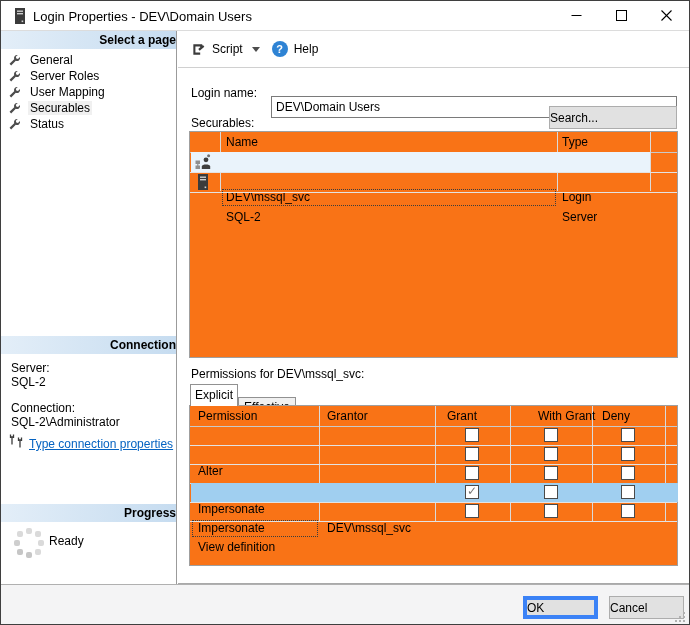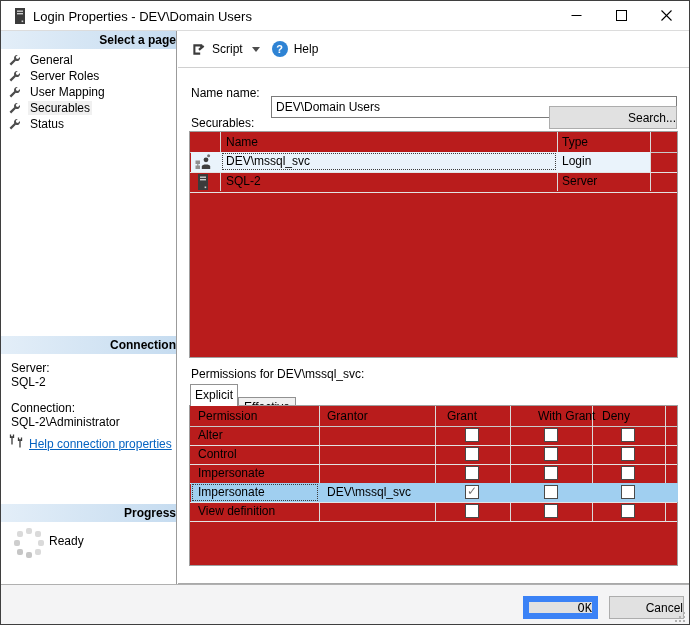--- a/index.html
+++ b/index.html
@@ -42,28 +42,28 @@
 
   
   .panel { left:177px; top:67px; width:513px; height:516px; background:#fff; border-bottom:1px solid #a9a9a9; }
 
   .field {
     position:absolute; border:1px solid #7a7a7a; background:#fff; font-size:12px;
     font-family:"Liberation Sans","DejaVu Sans",sans-serif; padding:0 4px; outline:none;
   }
   .btn {
     position:absolute; background:#e1e1e1; border:1px solid #adadad; font-size:12px;
-    font-family:"Liberation Sans","DejaVu Sans",sans-serif; text-align:right; cursor:pointer;
-  }
-  .btn.default { border:6px solid #3b82f6;font-family:Liberation Mono, monospace; }
-
-  .grid { position:absolute; background:#b91c1c; border:1px solid #9f9f9f; }
+    font-family:"Liberation Sans","DejaVu Sans",sans-serif; text-align:left; cursor:pointer;
+  }
+  .btn.default { border:4px solid #3b82f6; }
+
+  .grid { position:absolute; background:#f97316; border:1px solid #9f9f9f; }
   .vline { position:absolute; width:1px; background:#dadada; top:0; }
   .hline { position:absolute; height:1px; background:#e3e3e3; left:0; }
-  .cell { position:absolute; height:19px; line-height:19px; white-space:nowrap; overflow:hidden; }
+  .cell { position:absolute; height:19px; line-height:19px; white-space:nowrap; overflow:hidden;margin-top:36px; }
   .hdr  { position:absolute; height:20px; line-height:20px; white-space:nowrap; }
   .rowbg { position:absolute; left:1px; }
   .focus-dotted { outline:1px dotted #3c3c3c; outline-offset:-2px; }
 
   .cb { position:absolute; width:14px; height:14px; background:#fff; border:1px solid #4a4a4a; }
   .cb.checked::after { content:"\2713"; position:absolute; left:1px; top:-2px; font-size:12px; color:#767676; }
 
   
   .tab { position:absolute; border:1px solid #919191; border-bottom:none; text-align:center; }
   .tab.active { background:#fff; z-index:3; }
@@ -146,21 +146,21 @@
     <span class="abs side-text" style="top:344px">SQL-2</span>
     <span class="abs side-text" style="top:370px">Connection:</span>
     <span class="abs side-text" style="top:384px">SQL-2\Administrator</span>
 
     <svg class="abs" style="left:7px;top:403px" width="17" height="15" viewBox="0 0 17 15">
       <g stroke="#3b3b3b" stroke-width="1.3" fill="none">
         <path d="M2.5 0.5v3.5 M5.5 0.5v3.5 M2 3h4 M4 3.5v7"></path>
         <path d="M10.5 3.5v3.5 M13.5 3.5v3.5 M10 6h4 M12 6.5v7"></path>
       </g>
     </svg>
-    <span class="abs link" style="left:28px;top:406px">Help connection properties</span>
+    <span class="abs link" style="left:28px;top:406px">Type connection properties</span>
 
     <div class="band" style="top:473px">Progress</div>
     <svg class="spinner" style="left:10px;top:494px" width="36" height="36" viewBox="0 0 36 36">
       <g fill="#dadada">
         <rect x="15" y="3" width="6" height="6" rx="2"></rect>
         <rect x="24" y="6" width="6" height="6" rx="2"></rect>
         <rect x="27" y="15" width="6" height="6" rx="2"></rect>
         <rect x="24" y="24" width="6" height="6" rx="2"></rect>
         <rect x="15" y="27" width="6" height="6" rx="2" fill="#c6c6c6"></rect>
         <rect x="6" y="24" width="6" height="6" rx="2" fill="#c6c6c6"></rect>
@@ -177,21 +177,21 @@
       <rect x="9" y="7" width="6.5" height="2.4" transform="rotate(-40 9 9)" fill="#3b3b3b"></rect>
     </svg>
     <span>Script</span>
     <span class="dd-arrow"></span>
     <span class="help-circle">?</span>
     <span>Help</span>
   </div>
 
   <div class="abs panel"></div>
 
-  <span class="abs" style="left:190px;top:85px">Name name:</span>
+  <span class="abs" style="left:190px;top:85px">Login name:</span>
   <input class="field" style="left: 270px; top: 95px; width: 406px; height: 22px;" value="DEV\Domain Users">
 
   <span class="abs" style="left:190px;top:115px">Securables:</span>
   <button class="btn" style="left:548px;top:105px;width:128px;height:23px">Search...</button>
 
   <div class="grid" style="left:188px;top:130px;width:489px;height:227px">
     <div class="hline" style="top:20px;width:487px;background:#c9c9c9"></div>
     <div class="vline" style="left:30px;height:59px"></div>
     <div class="vline" style="left:367px;height:59px"></div>
     <div class="vline" style="left:460px;height:59px"></div>

